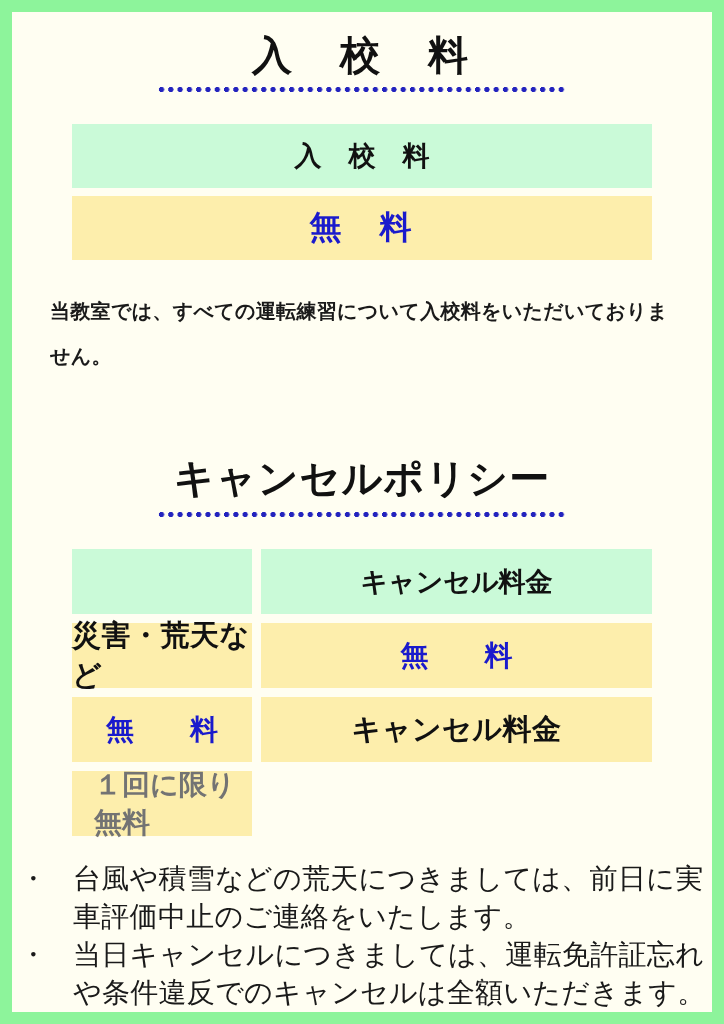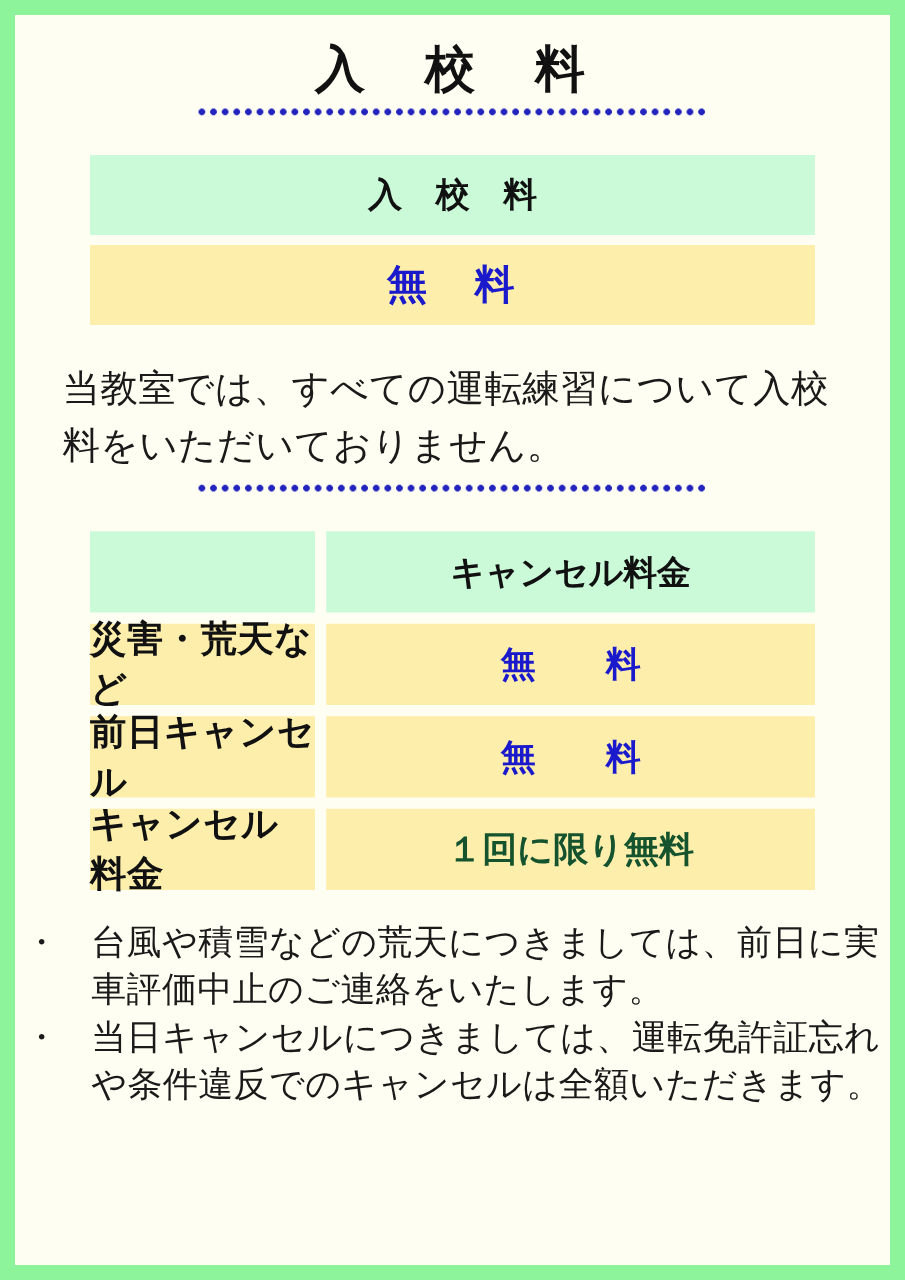--- a/index.html
+++ b/index.html
@@ -51,44 +51,45 @@
     background: #FDEEAC;
     display: flex; align-items: center; justify-content: center;
     font-size: 32px; font-weight: bold; letter-spacing: 3px;
     color: #1A1ACC;
   }
 
   
   .para {
     margin: 29px 0 0 38px;
     width: 628px;
-    font-size: 30px;
+    font-size: 20px;
     line-height: 45px;
     letter-spacing: 0.3px;
+    font-weight: bold;
   }
 
   
   .cancel-table {
     margin: 31px 0 0 60px;
     display: grid;
     grid-template-columns: 180px 391px;
     column-gap: 9px;
     row-gap: 9px;
   }
   .cell {
     height: 65px;
     display: flex; align-items: center; justify-content: center;
   }
   .mint { background: #CAFAD8; }
   .yellow { background: #FDEEAC; }
   .hdr-cell { font-size: 27px; font-weight: bold; color: #111; }
   .label-cell { font-size: 29px; font-weight: bold; color: #111; letter-spacing: 0.5px; }
   .value-cell { font-size: 28px; font-weight: bold; }
   .value-blue { color: #1A1ACC; }
-  .value-red { color: #14532d; }
+  .value-red { color: #737373; padding-left: 22px; }
 
   
   .notes { margin: 24px 0 0 7px; }
   .note-line {
     display: flex;
     font-size: 28px;
     line-height: 38px;
     letter-spacing: 0.3px;
   }
   .note-line .bullet { flex: none; width: 26px; }
@@ -105,31 +106,31 @@
 
     <div class="fee-table">
       <div class="fee-header">入　校　料</div>
       <div class="fee-value">無　料</div>
     </div>
 
     <p class="para">当教室では、すべての運転練習について入校料をいただいておりません。</p>
   </section>
 
   <section>
+    <h1 class="title title-cancel">キャンセルポリシー</h1>
     <div class="dotline dotline-cancel"></div>
 
     <div class="cancel-table">
 
       <div class="cell mint"></div>
       <div class="cell mint hdr-cell">キャンセル料金</div>
 
       <div class="cell yellow label-cell">災害・荒天など</div>
       <div class="cell yellow value-cell value-blue">無　　料</div>
 
-      <div class="cell yellow label-cell">前日キャンセル</div>
       <div class="cell yellow value-cell value-blue">無　　料</div>
 
       <div class="cell yellow label-cell">キャンセル料金</div>
       <div class="cell yellow value-cell value-red">１回に限り無料</div>
     </div>
 
     <div class="notes">
       <div class="note-line">
         <span class="bullet">・</span>
         <span class="txt">台風や積雪などの荒天につきましては、前日に実車評価中止のご連絡をいたします。</span>

